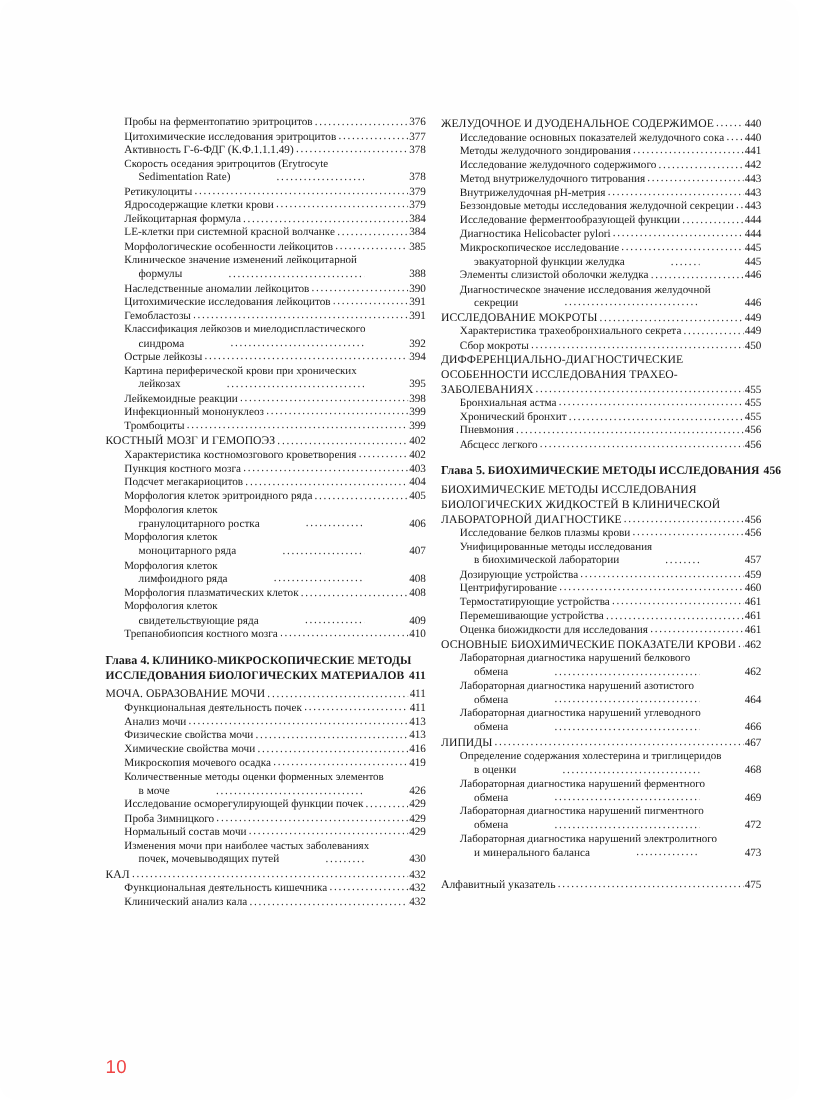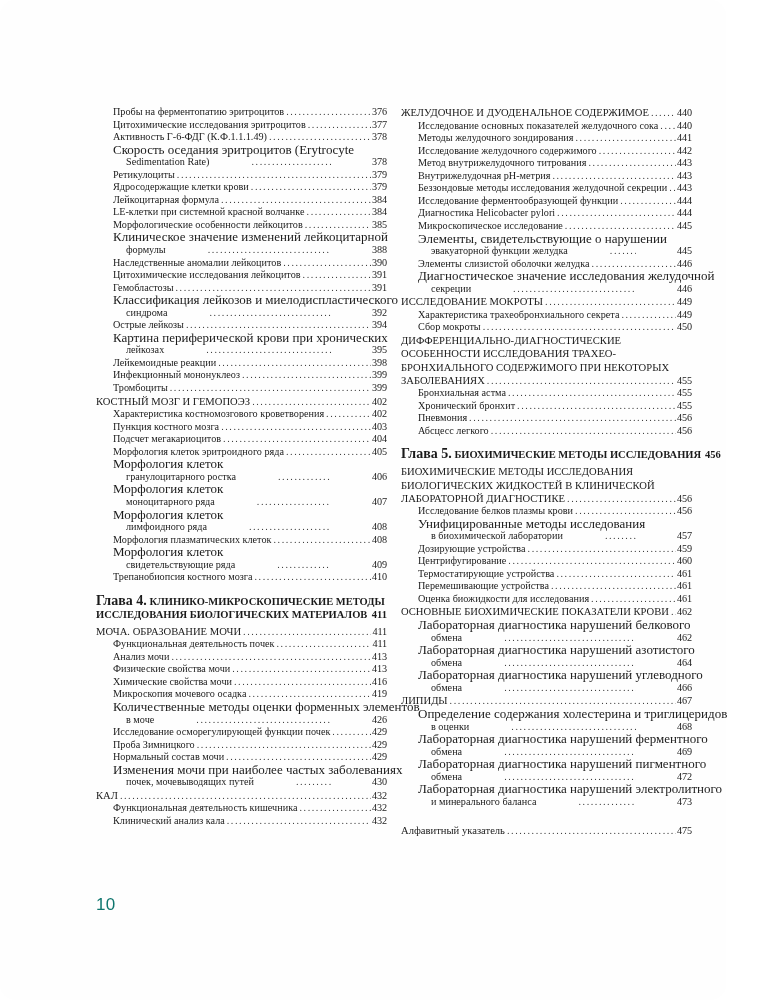--- a/index.html
+++ b/index.html
@@ -59,21 +59,21 @@
   }
   .entry .pg {
     flex: 0 0 auto;
     font-size: 10.2px;
     letter-spacing: -0.1px;
   }
   
   .cont {
     display: flex;
     align-items: baseline;
-    font-size: 13px;
+    font-size: 10px;
     line-height: 12.55px;
     white-space: nowrap;
   }
   
   .lvl-sec   { padding-left: 0px; }
   .lvl-sub   { padding-left: 17px; }
   .lvl-sub2  { padding-left: 30px; gap: 40px; }
 
   
   .sec .txt { font-size: 10.6px; }
@@ -86,44 +86,44 @@
     font-weight: bold;
     font-size: 10.5px;
     line-height: 12.9px;
   }
   .chapter .line {
     display: flex;
     align-items: baseline;
     white-space: nowrap;
   }
   .chapter .small {
-    font-size: 14px;
+    font-size: 11px;
     font-weight: bold;
   }
   .chapter .leader {
     flex: 1 1 auto;
     overflow: hidden;
     white-space: nowrap;
     letter-spacing: 1.55px;
     font-weight: normal;
     margin: 0 1px 0 3px;
   }
   .chapter .pg { flex: 0 0 auto; font-weight: bold; }
 
   
   .bighead { line-height: 13.3px; font-size: 10.6px; }
   .gap-lg { height: 16px; }
 
   .folio {
     position: absolute;
     left: 96px;
-    top: 895px;
+    top: 960px;
     font-family: "Liberation Sans", "DejaVu Sans", sans-serif;
     font-size: 17px;
-    color: #0f766e;
+    color: #ef4444;
     letter-spacing: 0.3px;
   }
 </style>
 </head>
 <body>
 
 <div class="page">
 
   <div class="columns">
     <div class="col" id="left-col">
@@ -539,23 +539,20 @@
           </div>
         </div>
         <div>
           <div class="entry lvl-sub">
             <span class="txt">Микроскопическое исследование</span>
             <span class="leader">........................................................................................................................</span>
             <span class="pg">445</span>
           </div>
         </div>
         <div>
-          <div class="cont lvl-sub">
-            <span class="txt">Элементы, свидетельствующие о нарушении</span>
-          </div>
           <div class="entry lvl-sub2">
             <span class="txt">эвакуаторной функции желудка</span>
             <span class="leader">........................................................................................................................</span>
             <span class="pg">445</span>
           </div>
         </div>
         <div>
           <div class="entry lvl-sub">
             <span class="txt">Элементы слизистой оболочки желудка</span>
             <span class="leader">........................................................................................................................</span>
@@ -592,23 +589,20 @@
             <span class="leader">........................................................................................................................</span>
             <span class="pg">450</span>
           </div>
         </div>
         <div>
           <div class="cont lvl-sec sec bighead">
             <span class="txt">ДИФФЕРЕНЦИАЛЬНО-ДИАГНОСТИЧЕСКИЕ</span>
           </div>
           <div class="cont lvl-sec sec bighead">
             <span class="txt">ОСОБЕННОСТИ ИССЛЕДОВАНИЯ ТРАХЕО-</span>
-          </div>
-          <div class="cont lvl-sec sec bighead">
-            <span class="txt">БРОНХИАЛЬНОГО СОДЕРЖИМОГО ПРИ НЕКОТОРЫХ</span>
           </div>
           <div class="entry lvl-sec sec bighead">
             <span class="txt">ЗАБОЛЕВАНИЯХ</span>
             <span class="leader">........................................................................................................................</span>
             <span class="pg">455</span>
           </div>
         </div>
         <div>
           <div class="entry lvl-sub">
             <span class="txt">Бронхиальная астма</span>

